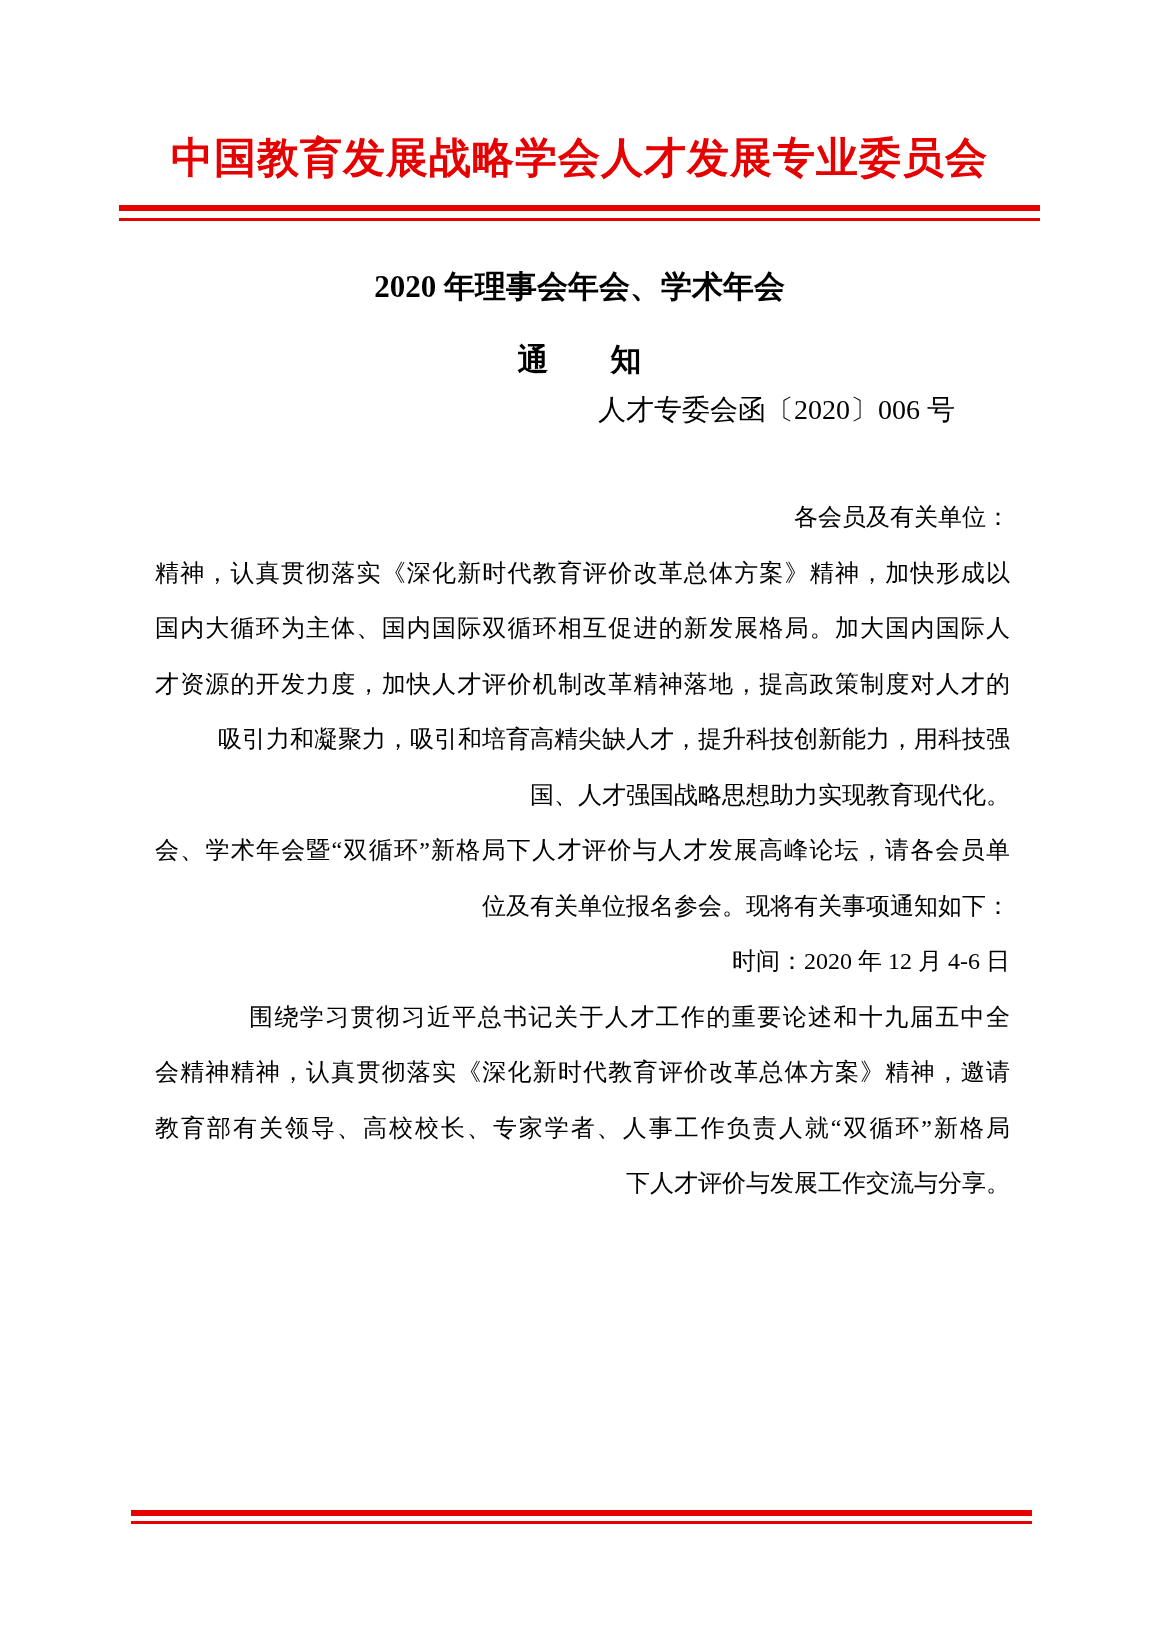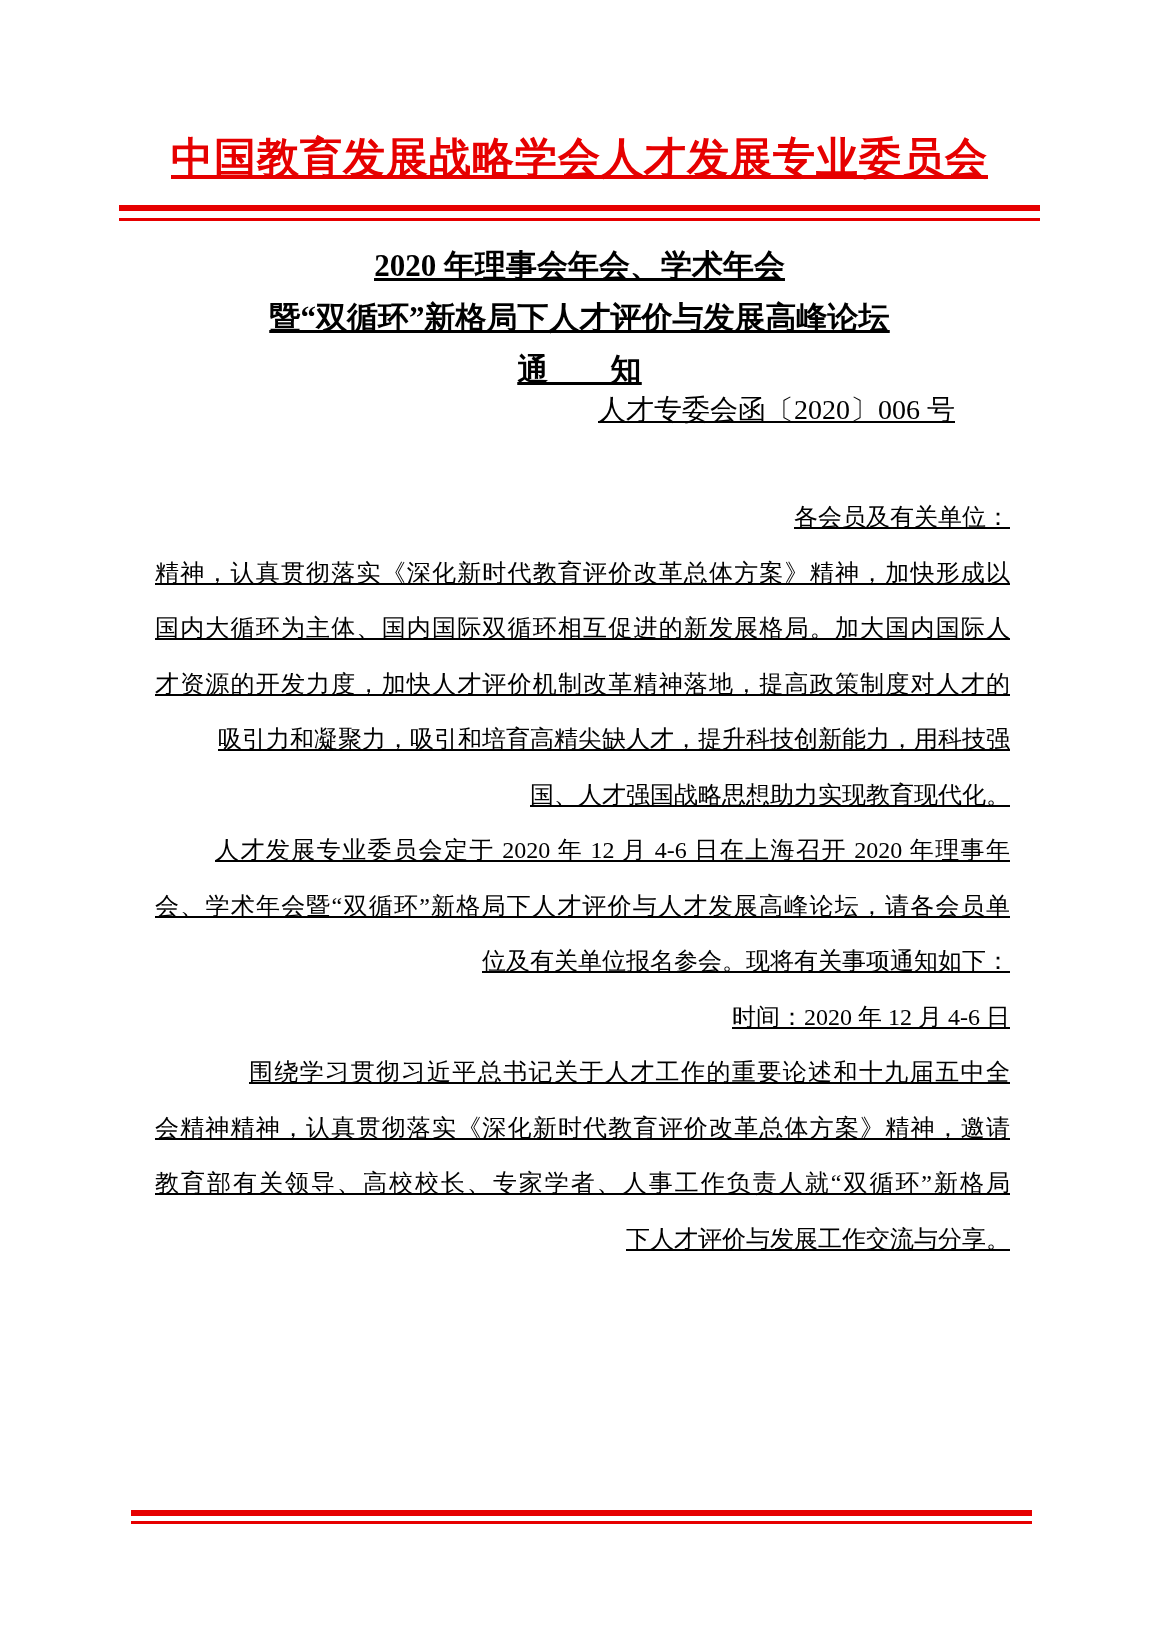--- a/index.html
+++ b/index.html
@@ -1,16 +1,16 @@
 <!DOCTYPE html>
 <html style="--accent: #e60000; --ink: #000000; --paper: #ffffff;"><head>
 <meta charset="utf-8">
 <style>
   :root { --accent: #e60000; --ink: #000000; --paper: #ffffff; }
-  * { margin: 0; padding: 0; box-sizing: border-box; text-decoration: underline; }
+  * { margin: 0; padding: 0; box-sizing: border-box; }
   html, body { background: #ffffff; }
   body {
     width: 1159px; height: 1640px;
     font-family: "Liberation Serif", "DejaVu Serif", serif;
     color: var(--ink);
     position: relative;
   }
   .page {
     position: absolute; inset: 0;
     background: var(--paper);
@@ -29,21 +29,21 @@
     position: absolute; top: 205px; left: 119px; width: 921px;
   }
   .rule-thick { height: 6px; background: var(--accent); }
   .rule-thin  { height: 3px; background: var(--accent); margin-top: 7px; }
   .main-title {
     position: absolute; top: 240px; left: 0; right: 0;
     text-align: center;
     font-weight: bold;
     font-size: 31px;
   }
-  .main-title .t-line { line-height: 52px; height: 52px; white-space: nowrap; }
+  .main-title .t-line { line-height: 52px; height: 52px; white-space: nowrap; margin-top: 21px; }
   .doc-number {
     position: absolute; top: 394px; right: 204px;
     font-size: 28px;
     line-height: 32px;
     white-space: nowrap;
   }
   .body-block {
     position: absolute; top: 490px; left: 155px; width: 855px;
     font-size: 24px;
   }
@@ -76,35 +76,33 @@
 
   <div class="org-title">中国教育发展战略学会人才发展专业委员会</div>
 
   <div class="header-rules">
     <div class="rule-thick"></div>
     <div class="rule-thin"></div>
   </div>
 
   <div class="main-title">
     <div class="t-line">2020 年理事会年会、学术年会</div>
-    <div class="t-line">暨“双循环”新格局下人才评价与发展高峰论坛</div>
     <div class="t-line">通　　知</div>
   </div>
 
   <div class="doc-number">人才专委会函〔2020〕006 号</div>
 
   <div class="body-block">
     <div class="line">各会员及有关单位：</div>
 
       <div class="line justify">精神，认真贯彻落实《深化新时代教育评价改革总体方案》精神，加快形成以</div>
       <div class="line justify">国内大循环为主体、国内国际双循环相互促进的新发展格局。加大国内国际人</div>
       <div class="line justify">才资源的开发力度，加快人才评价机制改革精神落地，提高政策制度对人才的</div>
       <div class="line">吸引力和凝聚力，吸引和培育高精尖缺人才，提升科技创新能力，用科技强</div>
       <div class="line">国、人才强国战略思想助力实现教育现代化。</div>
-      <div class="line justify" style="padding-left: 60px;">人才发展专业委员会定于 2020 年 12 月 4-6 日在上海召开 2020 年理事年</div>
       <div class="line justify">会、学术年会暨“双循环”新格局下人才评价与人才发展高峰论坛，请各会员单</div>
       <div class="line">位及有关单位报名参会。现将有关事项通知如下：</div>
       <div class="line" style="padding-left: 53px;">时间：2020 年 12 月 4-6 日</div>
       <div class="line justify" style="padding-left: 94px;">围绕学习贯彻习近平总书记关于人才工作的重要论述和十九届五中全</div>
       <div class="line justify">会精神精神，认真贯彻落实《深化新时代教育评价改革总体方案》精神，邀请</div>
       <div class="line justify">教育部有关领导、高校校长、专家学者、人事工作负责人就“双循环”新格局</div>
       <div class="line">下人才评价与发展工作交流与分享。</div>
     </div>
 
   <div class="footer-rules">

